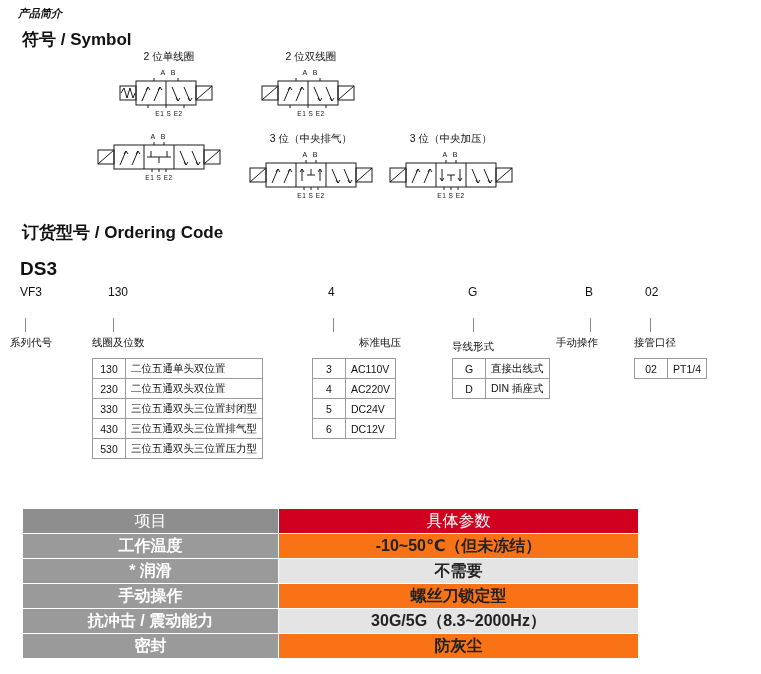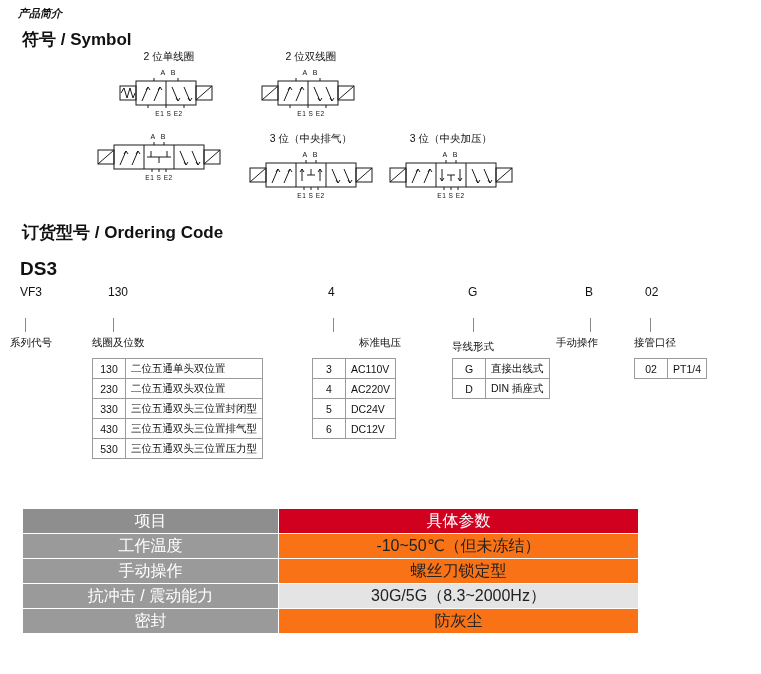--- a/index.html
+++ b/index.html
@@ -114,21 +114,21 @@
     left: 22px;
     top: 508px;
     width: 617px;
     border-collapse: collapse;
     font-size: 16px;
   }
   .tech-table th, .tech-table td {
     height: 24px;
     padding: 0;
     text-align: center;
-    font-weight: normal;
+    font-weight: bold;
     border: 1px solid #ffffff;
   }
   .tech-table th.h-left {
     background: #8e8e8e;
     color: #ffffff;
     width: 255px;
     font-weight: normal;
   }
   .tech-table th.h-right {
     background: #d1001f;
@@ -400,20 +400,24 @@
       <tr>
         <th class="h-left">项目</th>
         <th class="h-right">具体参数</th>
       </tr>
     </thead>
     <tbody id="tech-body">
         <tr>
           <td class="c-left">工作温度</td>
           <td class="c-right">-10~50℃（但未冻结）</td>
         </tr>
+        <tr class="alt">
+          <td class="c-left">* 润滑</td>
+          <td class="c-right">不需要</td>
+        </tr>
         <tr>
           <td class="c-left">手动操作</td>
           <td class="c-right">螺丝刀锁定型</td>
         </tr>
         <tr class="alt">
           <td class="c-left">抗冲击 / 震动能力</td>
           <td class="c-right">30G/5G（8.3~2000Hz）</td>
         </tr>
         <tr>
           <td class="c-left">密封</td>

